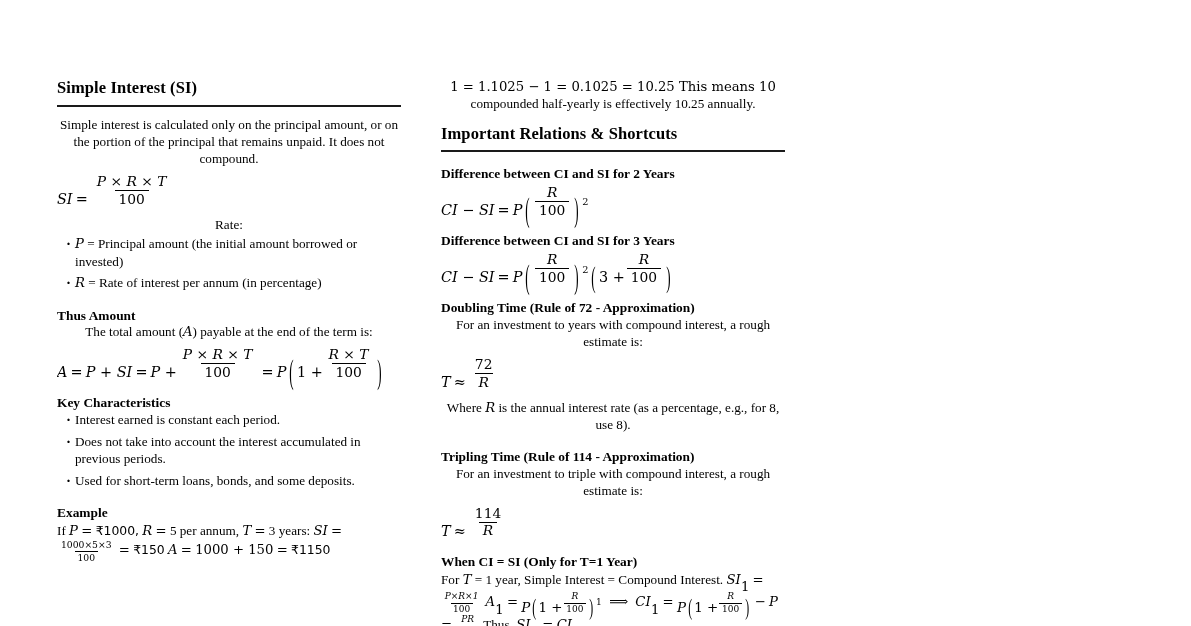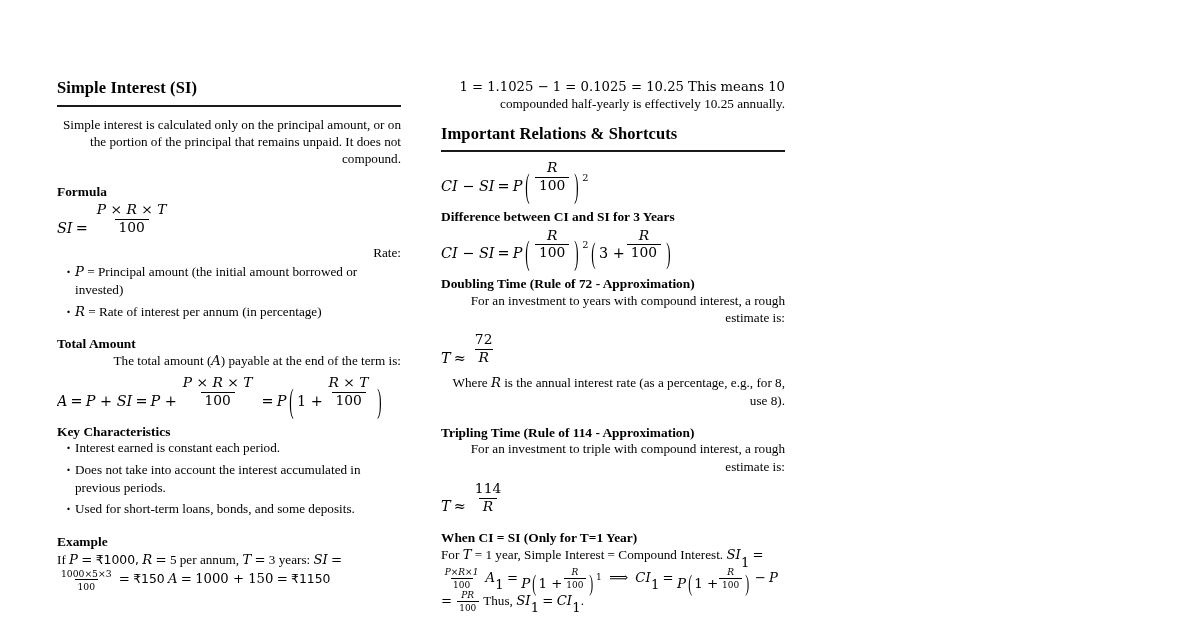--- a/index.html
+++ b/index.html
@@ -57,21 +57,21 @@
     font-weight: bold;
     margin: 11px 0 3px 0;
     line-height: 1.3;
   }
   h3.sub.tight { margin-top: 9px; }
 
   p.body {
     font-size: 13.2px;
     line-height: 1.32;
     margin: 0 0 5px 0;
-    text-align: right;
+    text-align: center;
   }
   p.body.nm { margin-bottom: 2px; }
 
   ul.bul {
     margin: 2px 0 4px 0;
     padding: 0 0 0 9px;
     list-style: none;
   }
   ul.bul li {
     font-size: 13.2px;
@@ -171,41 +171,40 @@
 <div class="page">
   <div class="cols">
 
     <div class="col col-left">
 
       <h2 class="sec">Simple Interest (SI)</h2>
       <hr class="rule">
 
       <p class="body">Simple interest is calculated only on the principal amount, or on the portion of the principal that remains unpaid. It does not compound.</p>
 
-      <h3 class="sub">Formula</h3>
 
       <div class="mblock">
         <span class="math">
           <span class="mi">SI</span>
           <span class="mo">=</span>
           <span class="frac">
             <span class="num mi">P × R × T</span>
             <span class="den mn">100</span>
           </span>
         </span>
       </div>
 
       <p class="body nm">Rate:</p>
 
       <ul class="bul">
         <li><span class="mi imath">P</span> <span>= Principal amount (the initial amount borrowed or invested)</span></li>
         <li><span class="mi imath">R</span> <span>= Rate of interest per annum (in percentage)</span></li>
       </ul>
 
-      <h3 class="sub">Total Amount</h3>
+      <h3 class="sub">Thus Amount</h3>
 
       <p class="body nm"><span>The total amount (</span><span class="mi imath">A</span><span>) payable at the end of the term is:</span></p>
 
       <div class="mblock">
         <span class="math">
           <span class="mi">A</span>
           <span class="mo">=</span>
           <span class="mi">P + SI</span>
           <span class="mo">=</span>
           <span class="mi">P +</span>
@@ -264,20 +263,21 @@
 
     </div>
 
     <div class="col col-right">
 
       <p class="body"><span class="imath">1 = 1.1025 − 1 = 0.1025 = 10.25 This means 10</span> <span>compounded half-yearly is effectively 10.25 annually.</span></p>
 
       <h2 class="sec" style="margin-top:11px">Important Relations &amp; Shortcuts</h2>
       <hr class="rule">
 
+      <h3 class="sub tight" style="margin-top:2px">Difference between CI and SI for 2 Years</h3>
 
       <div class="mblock">
         <span class="math">
           <span class="mi">CI − SI</span>
           <span class="mo">=</span>
           <span class="mi">P</span>
           <span class="paren">(</span>
           <span class="frac">
             <span class="num mi">R</span>
             <span class="den mn">100</span>

